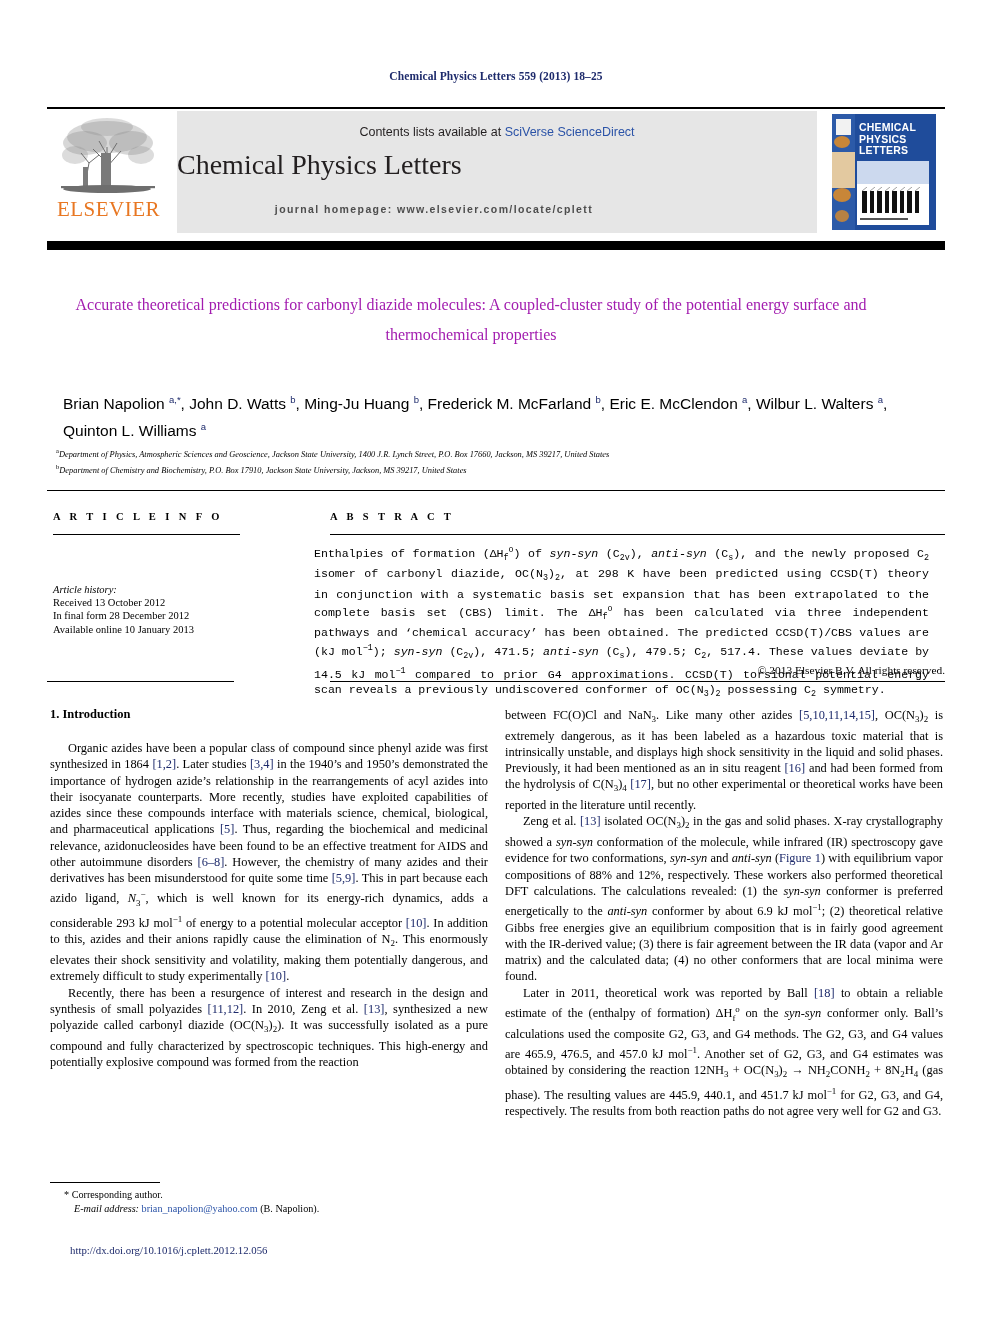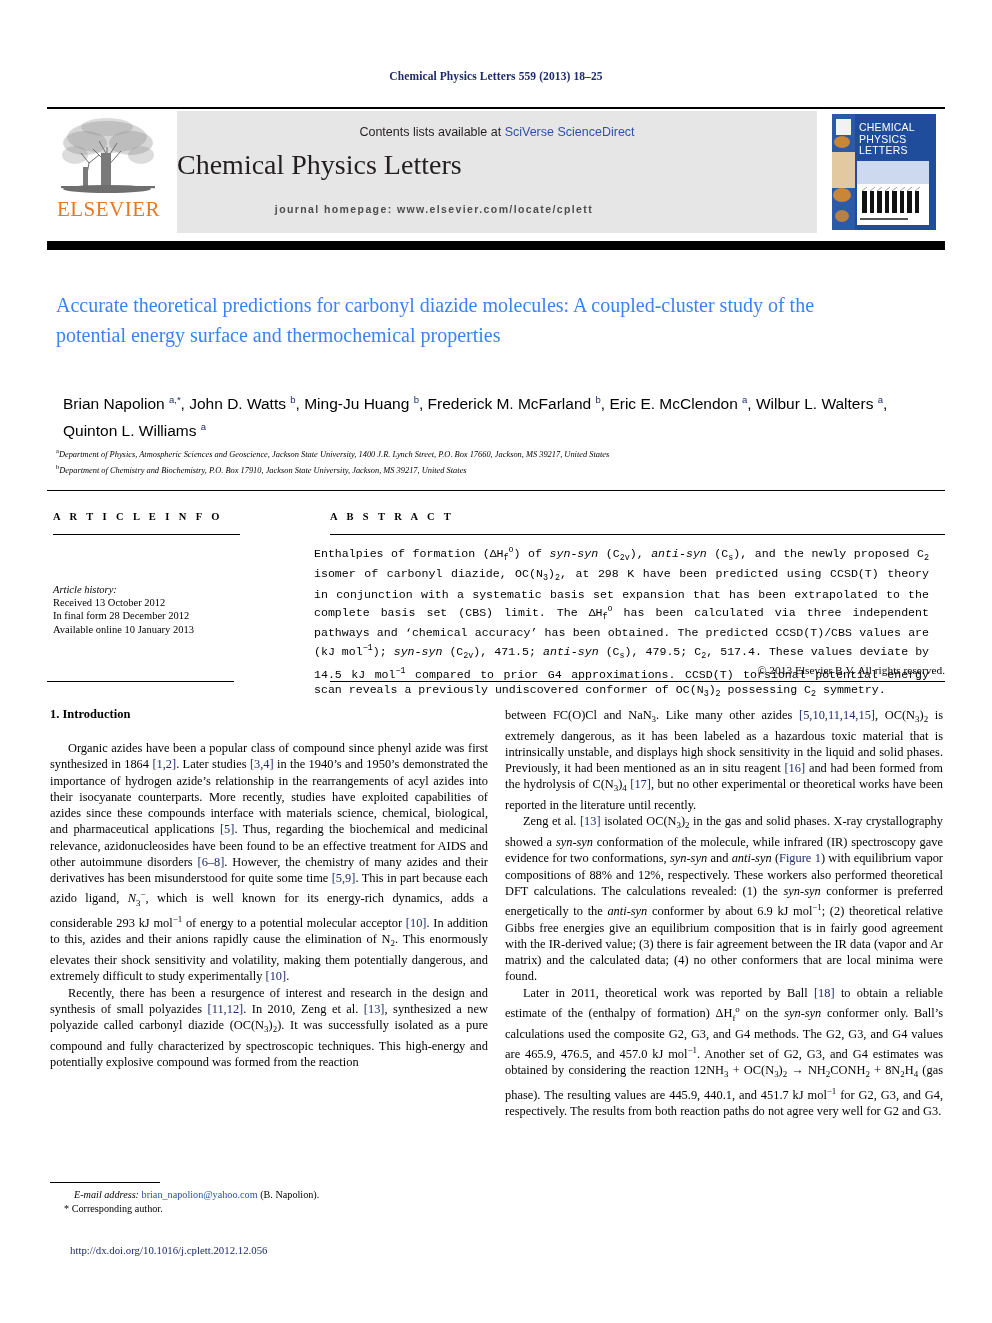--- a/index.html
+++ b/index.html
@@ -129,21 +129,21 @@
   .cv-logo {
     position: absolute;
     left: 4px; top: 5px;
     width: 15px; height: 16px;
     background: #f2f2f2;
   }
   .cv-title {
     position: absolute;
     left: 27px; top: 8px;
     font-family: "Liberation Sans", sans-serif;
-    font-weight: normal;
+    font-weight: bold;
     font-size: 10.5px;
     line-height: 11.5px;
     color: #ffffff;
     letter-spacing: 0.2px;
   }
   .cv-white {
     position: absolute;
     left: 25px; top: 47px;
     width: 72px; height: 64px;
     background: #ffffff;
@@ -172,23 +172,24 @@
     width: 898px; height: 9px;
     background: #000;
   }
 
   
   .art-title {
     position: absolute;
     left: 56px; top: 290px;
     width: 830px;
     font-family: "Liberation Serif", serif;
-    font-size: 20px;
+    font-size: 16px;
     line-height: 30px;
-    color: #3b82f6;
+    color: #a21caf;
+    text-align: center;
   }
   .authors {
     position: absolute;
     left: 63px; top: 388px;
     width: 880px;
     font-family: Liberation Sans, sans-serif;
     font-size: 15.5px;
     line-height: 23px;
     color: #000;
   }
@@ -454,21 +455,21 @@
   </div>
 
   <div class="col col-r">
     <p class="cont">between FC(O)Cl and NaN<sub>3</sub>. Like many other azides <span class="ref">[5,10,11,14,15]</span>, OC(N<sub>3</sub>)<sub>2</sub> is extremely dangerous, as it has been labeled as a hazardous toxic material that is intrinsically unstable, and displays high shock sensitivity in the liquid and solid phases. Previously, it had been mentioned as an in situ reagent <span class="ref">[16]</span> and had been formed from the hydrolysis of C(N<sub>3</sub>)<sub>4</sub> <span class="ref">[17]</span>, but no other experimental or theoretical works have been reported in the literature until recently.</p>
     <p>Zeng et al. <span class="ref">[13]</span> isolated OC(N<sub>3</sub>)<sub>2</sub> in the gas and solid phases. X-ray crystallography showed a <i>syn-syn</i> conformation of the molecule, while infrared (IR) spectroscopy gave evidence for two conformations, <i>syn-syn</i> and <i>anti-syn</i> (<span class="ref">Figure 1</span>) with equilibrium vapor compositions of 88% and 12%, respectively. These workers also performed theoretical DFT calculations. The calculations revealed: (1) the <i>syn-syn</i> conformer is preferred energetically to the <i>anti-syn</i> conformer by about 6.9 kJ mol<sup class="sm">−1</sup>; (2) theoretical relative Gibbs free energies give an equilibrium composition that is in fairly good agreement with the IR-derived value; (3) there is fair agreement between the IR data (vapor and Ar matrix) and the calculated data; (4) no other conformers that are local minima were found.</p>
     <p>Later in 2011, theoretical work was reported by Ball <span class="ref">[18]</span> to obtain a reliable estimate of the (enthalpy of formation) ΔH<sub>f</sub><sup class="sm">o</sup> on the <i>syn-syn</i> conformer only. Ball’s calculations used the composite G2, G3, and G4 methods. The G2, G3, and G4 values are 465.9, 476.5, and 457.0 kJ mol<sup class="sm">−1</sup>. Another set of G2, G3, and G4 estimates was obtained by considering the reaction 12NH<sub>3</sub> + OC(N<sub>3</sub>)<sub>2</sub> → NH<sub>2</sub>CONH<sub>2</sub> + 8N<sub>2</sub>H<sub>4</sub> (gas phase). The resulting values are 445.9, 440.1, and 451.7 kJ mol<sup class="sm">−1</sup> for G2, G3, and G4, respectively. The results from both reaction paths do not agree very well for G2 and G3.</p>
   </div>
 
   <div class="fn-rule"></div>
   <div class="fn">
+    <div style="padding-left:14px">* Corresponding author.</div>
     <div style="padding-left:24px"><span class="em">E-mail address:</span> <span class="mail">brian_napolion@yahoo.com</span> <span>(B. Napolion).</span></div>
-    <div style="padding-left:14px">* Corresponding author.</div>
   </div>
 
   <div class="imprint">
     <div class="doi">http://dx.doi.org/10.1016/j.cplett.2012.12.056</div>
   </div>
 
 </div>
 
 </body></html>

